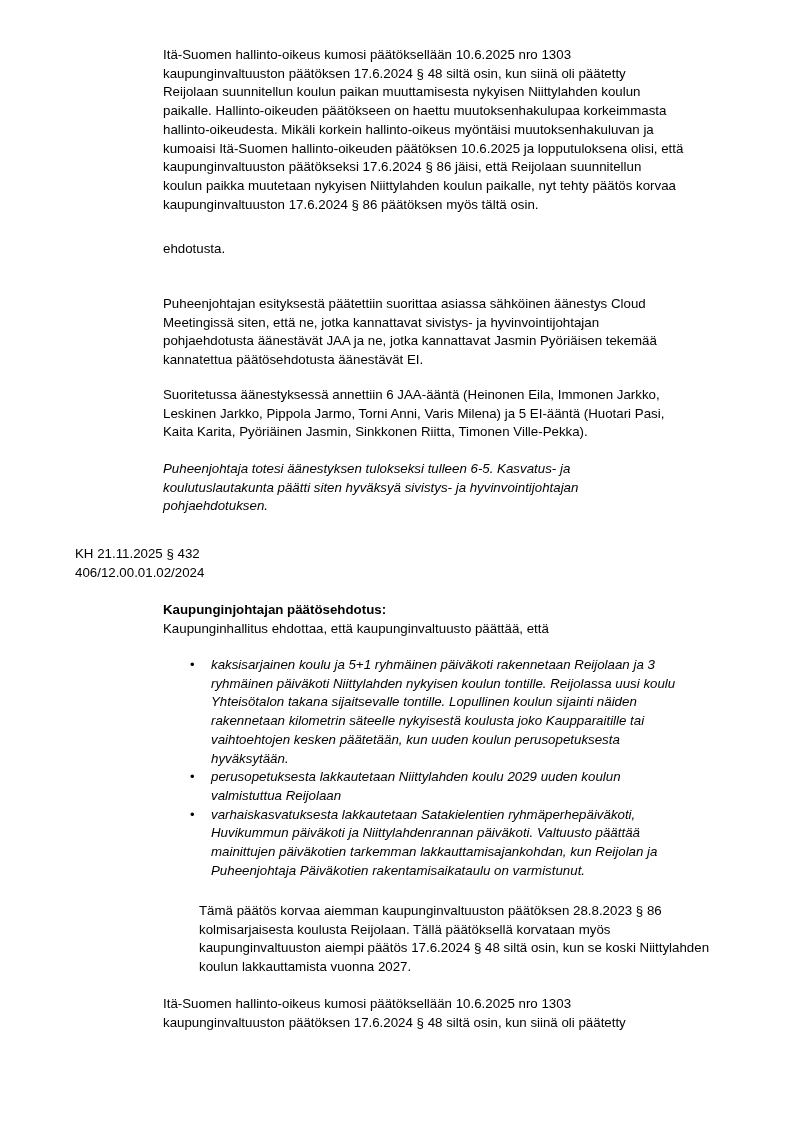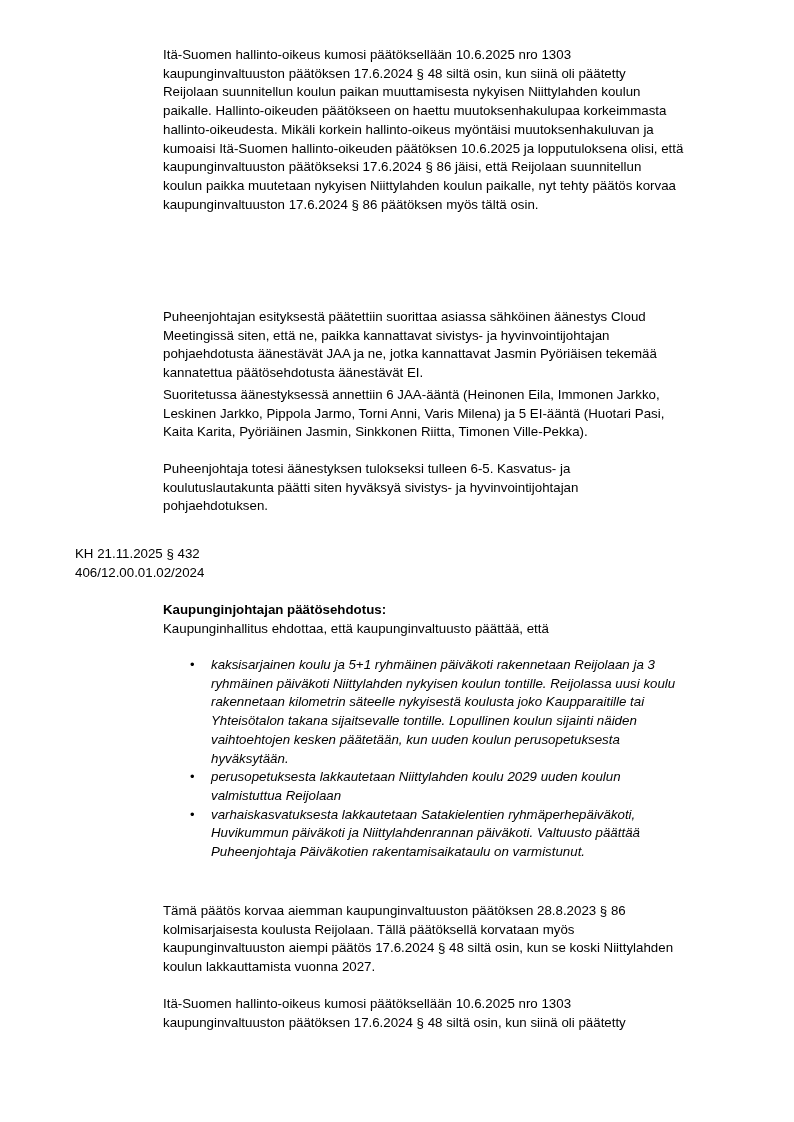--- a/index.html
+++ b/index.html
@@ -86,75 +86,77 @@
     <span class="line">Reijolaan suunnitellun koulun paikan muuttamisesta nykyisen Niittylahden koulun</span>
     <span class="line">paikalle. Hallinto-oikeuden päätökseen on haettu muutoksenhakulupaa korkeimmasta</span>
     <span class="line">hallinto-oikeudesta. Mikäli korkein hallinto-oikeus myöntäisi muutoksenhakuluvan ja</span>
     <span class="line">kumoaisi Itä-Suomen hallinto-oikeuden päätöksen 10.6.2025 ja lopputuloksena olisi, että</span>
     <span class="line">kaupunginvaltuuston päätökseksi 17.6.2024 § 86 jäisi, että Reijolaan suunnitellun</span>
     <span class="line">koulun paikka muutetaan nykyisen Niittylahden koulun paikalle, nyt tehty päätös korvaa</span>
     <span class="line">kaupunginvaltuuston 17.6.2024 § 86 päätöksen myös tältä osin.</span>
   </div>
 
   <div class="indent para" style="top:240px;">
+    <span class="line">ehdotusta.</span>
   </div>
 
-  <div class="indent para" style="top:308px;">
+  <div class="indent para" style="top:295px;">
     <span class="line">Puheenjohtajan esityksestä päätettiin suorittaa asiassa sähköinen äänestys Cloud</span>
-    <span class="line">Meetingissä siten, että ne, paikka kannattavat sivistys- ja hyvinvointijohtajan</span>
+    <span class="line">Meetingissä siten, että ne, jotka kannattavat sivistys- ja hyvinvointijohtajan</span>
     <span class="line">pohjaehdotusta äänestävät JAA ja ne, jotka kannattavat Jasmin Pyöriäisen tekemää</span>
     <span class="line">kannatettua päätösehdotusta äänestävät EI.</span>
   </div>
 
   <div class="indent para" style="top:386px;">
     <span class="line">Suoritetussa äänestyksessä annettiin 6 JAA-ääntä (Heinonen Eila, Immonen Jarkko,</span>
     <span class="line">Leskinen Jarkko, Pippola Jarmo, Torni Anni, Varis Milena) ja 5 EI-ääntä (Huotari Pasi,</span>
     <span class="line">Kaita Karita, Pyöriäinen Jasmin, Sinkkonen Riitta, Timonen Ville-Pekka).</span>
   </div>
 
-  <div class="indent para" style="top:460px;">
+  <div class="indent para" style="top:460px;font-style:italic;">
     <span class="line">Puheenjohtaja totesi äänestyksen tulokseksi tulleen 6-5. Kasvatus- ja</span>
     <span class="line">koulutuslautakunta päätti siten hyväksyä sivistys- ja hyvinvointijohtajan</span>
     <span class="line">pohjaehdotuksen.</span>
   </div>
 
   <div class="meta" style="top:545px;">
     <span class="line">KH 21.11.2025 § 432</span>
     <span class="line">406/12.00.01.02/2024</span>
   </div>
 
   <div class="indent para" style="top:601px;">
     <span class="heading">Kaupunginjohtajan päätösehdotus:</span>
     <span class="line">Kaupunginhallitus ehdottaa, että kaupunginvaltuusto päättää, että</span>
   </div>
 
   <ul class="bullets" style="top:656px;">
     <li>
       <span class="bullet">•</span>
       <span class="line">kaksisarjainen koulu ja 5+1 ryhmäinen päiväkoti rakennetaan Reijolaan ja 3</span>
       <span class="line">ryhmäinen päiväkoti Niittylahden nykyisen koulun tontille. Reijolassa uusi koulu</span>
+      <span class="line">Yhteisötalon takana sijaitsevalle tontille. Lopullinen koulun sijainti näiden</span>
       <span class="line">rakennetaan kilometrin säteelle nykyisestä koulusta joko Kaupparaitille tai</span>
-      <span class="line">Yhteisötalon takana sijaitsevalle tontille. Lopullinen koulun sijainti näiden</span>
       <span class="line">vaihtoehtojen kesken päätetään, kun uuden koulun perusopetuksesta</span>
       <span class="line">hyväksytään.</span>
     </li>
     <li>
       <span class="bullet">•</span>
       <span class="line">perusopetuksesta lakkautetaan Niittylahden koulu 2029 uuden koulun</span>
       <span class="line">valmistuttua Reijolaan</span>
     </li>
     <li>
       <span class="bullet">•</span>
       <span class="line">varhaiskasvatuksesta lakkautetaan Satakielentien ryhmäperhepäiväkoti,</span>
       <span class="line">Huvikummun päiväkoti ja Niittylahdenrannan päiväkoti. Valtuusto päättää</span>
+      <span class="line">mainittujen päiväkotien tarkemman lakkauttamisajankohdan, kun Reijolan ja</span>
       <span class="line">Puheenjohtaja Päiväkotien rakentamisaikataulu on varmistunut.</span>
     </li>
   </ul>
 
-  <div class="indent para" style="top:902px;">
+  <div class="indent para" style="top:902px;margin-left:36px;">
     <span class="line">Tämä päätös korvaa aiemman kaupunginvaltuuston päätöksen 28.8.2023 § 86</span>
     <span class="line">kolmisarjaisesta koulusta Reijolaan. Tällä päätöksellä korvataan myös</span>
     <span class="line">kaupunginvaltuuston aiempi päätös 17.6.2024 § 48 siltä osin, kun se koski Niittylahden</span>
     <span class="line">koulun lakkauttamista vuonna 2027.</span>
   </div>
 
   <div class="indent para" style="top:995px;">
     <span class="line">Itä-Suomen hallinto-oikeus kumosi päätöksellään 10.6.2025 nro 1303</span>
     <span class="line">kaupunginvaltuuston päätöksen 17.6.2024 § 48 siltä osin, kun siinä oli päätetty</span>
   </div>

